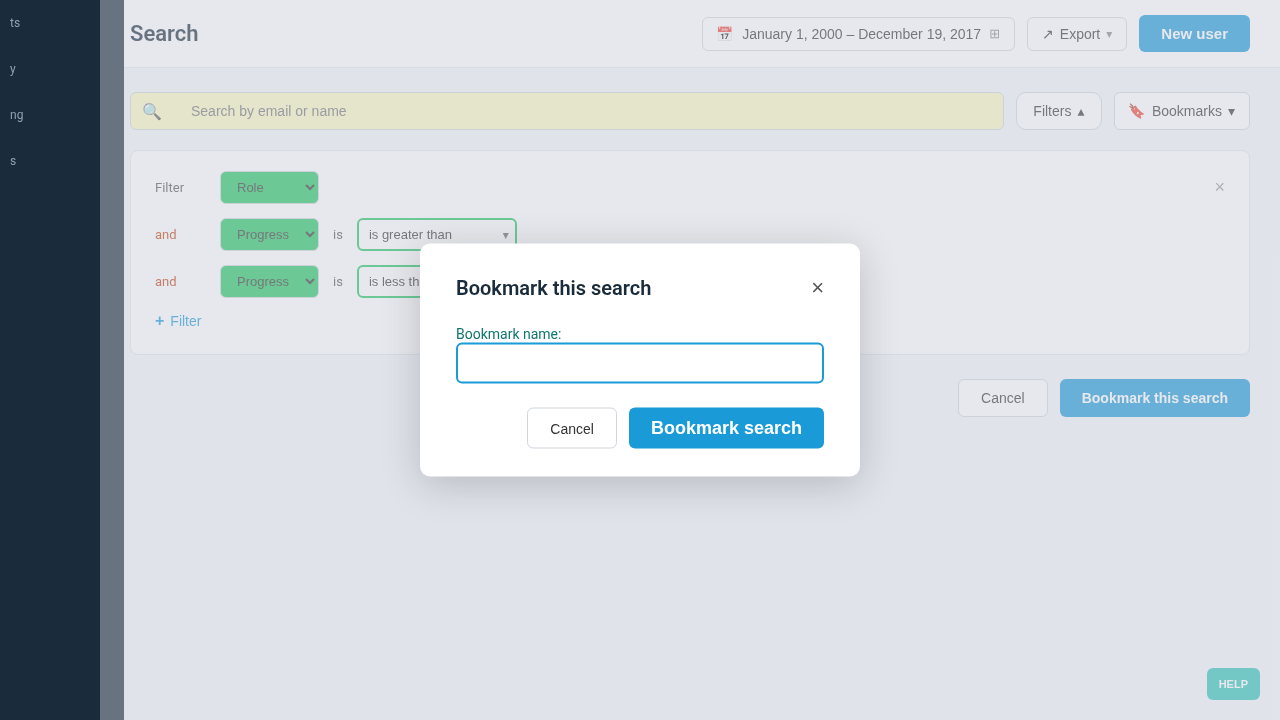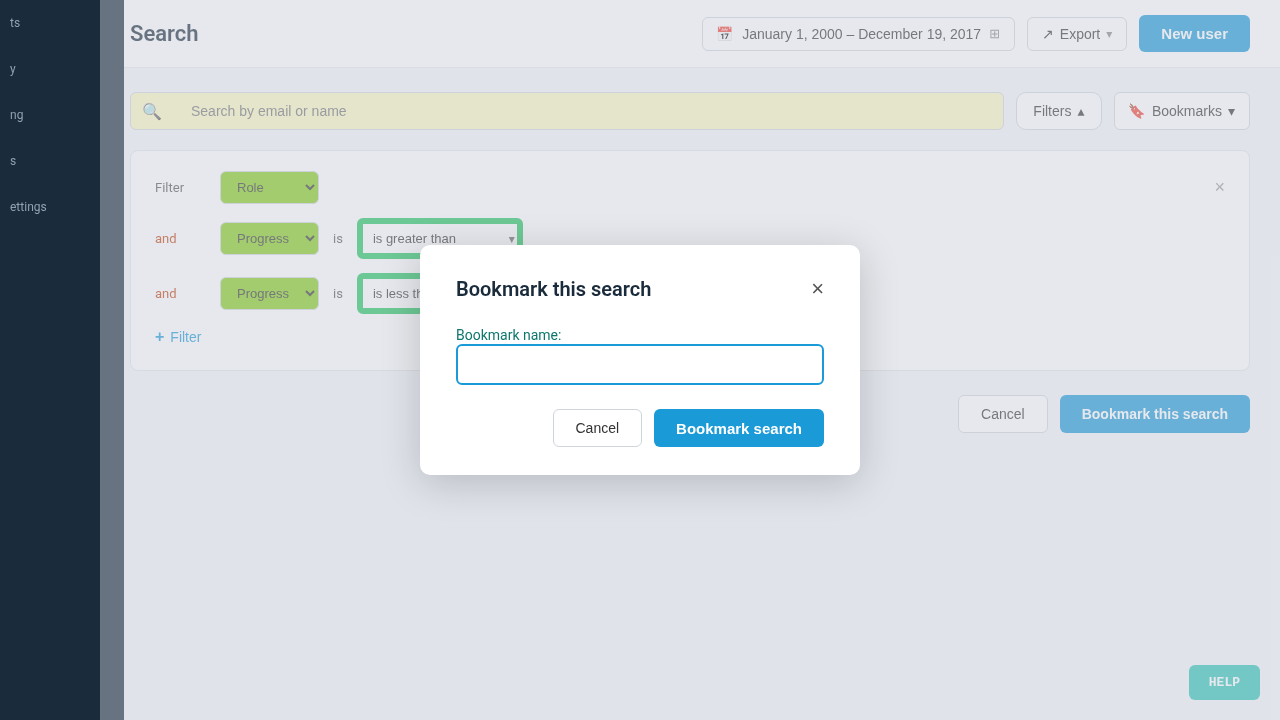--- a/index.html
+++ b/index.html
@@ -161,25 +161,25 @@
       color: #555;
       width: 55px;
       flex-shrink: 0;
     }
     .filter-select {
       border: 1px solid #d0d5dd;
       border-radius: 6px;
       padding: 7px 12px;
       font-size: 13px;
       color: #333;
-      background: #84cc16;
+      background: #22c55e;
       cursor: pointer;
     }
     .filter-value-select {
-      border: 6px solid #22c55e;
+      border: 2px solid #22c55e;
       border-radius: 6px;
       padding: 7px 28px 7px 10px;
       font-size: 13px;
       color: #333;
       background: #fff;
       cursor: pointer;
       appearance: none;
       position: relative;
       min-width: 160px;
     }
@@ -290,26 +290,25 @@
 
     
     .help-btn {
       position: absolute;
       bottom: 20px;
       right: 20px;
       background: #2ec4b6;
       color: #fff;
       border: none;
       border-radius: 6px;
-      padding: 10px 20px;
-      font-size: 13px;
+      padding: 10px 12px;
+      font-size: 11px;
       font-weight: 700;
       cursor: pointer;
       z-index: 5;
-      font-family: Liberation Mono, monospace;
     }
 
     
     .overlay {
       position: absolute;
       left: 100px; top: 0;
       width: 1180px;
       height: 720px;
       background: rgba(200, 205, 215, 0.45);
       z-index: 10;
@@ -374,37 +373,36 @@
       background: #fff;
       font-size: 14px;
       cursor: pointer;
       color: #333;
     }
     .modal-bookmark-btn {
       border: none;
       border-radius: 6px;
       padding: 10px 22px;
       background: #1a9ad7;
-      font-size: 15px;
+      font-size: 18px;
       font-weight: 600;
       cursor: pointer;
       color: #fff;
     }
 
     .chevron-icon { font-size: 12px; color: #888; }
   </style>
 </head>
 <body>
 
 <div class="sidebar">
   <div class="sidebar-item"><span>ts</span></div>
   <div class="sidebar-item"><span>y</span></div>
   <div class="sidebar-item"><span>ng</span></div>
   <div class="sidebar-item"><span>s</span></div>
-  <div class="sidebar-item"><span>ettings</span></div>
 </div>
 
 <div class="main">
 
   <div class="header">
     <h1 class="header-title">Search</h1>
     <div class="header-right">
       <button class="date-range-btn">
         <span>📅</span>
         <span>January 1, 2000  –  December 19, 2017</span>

